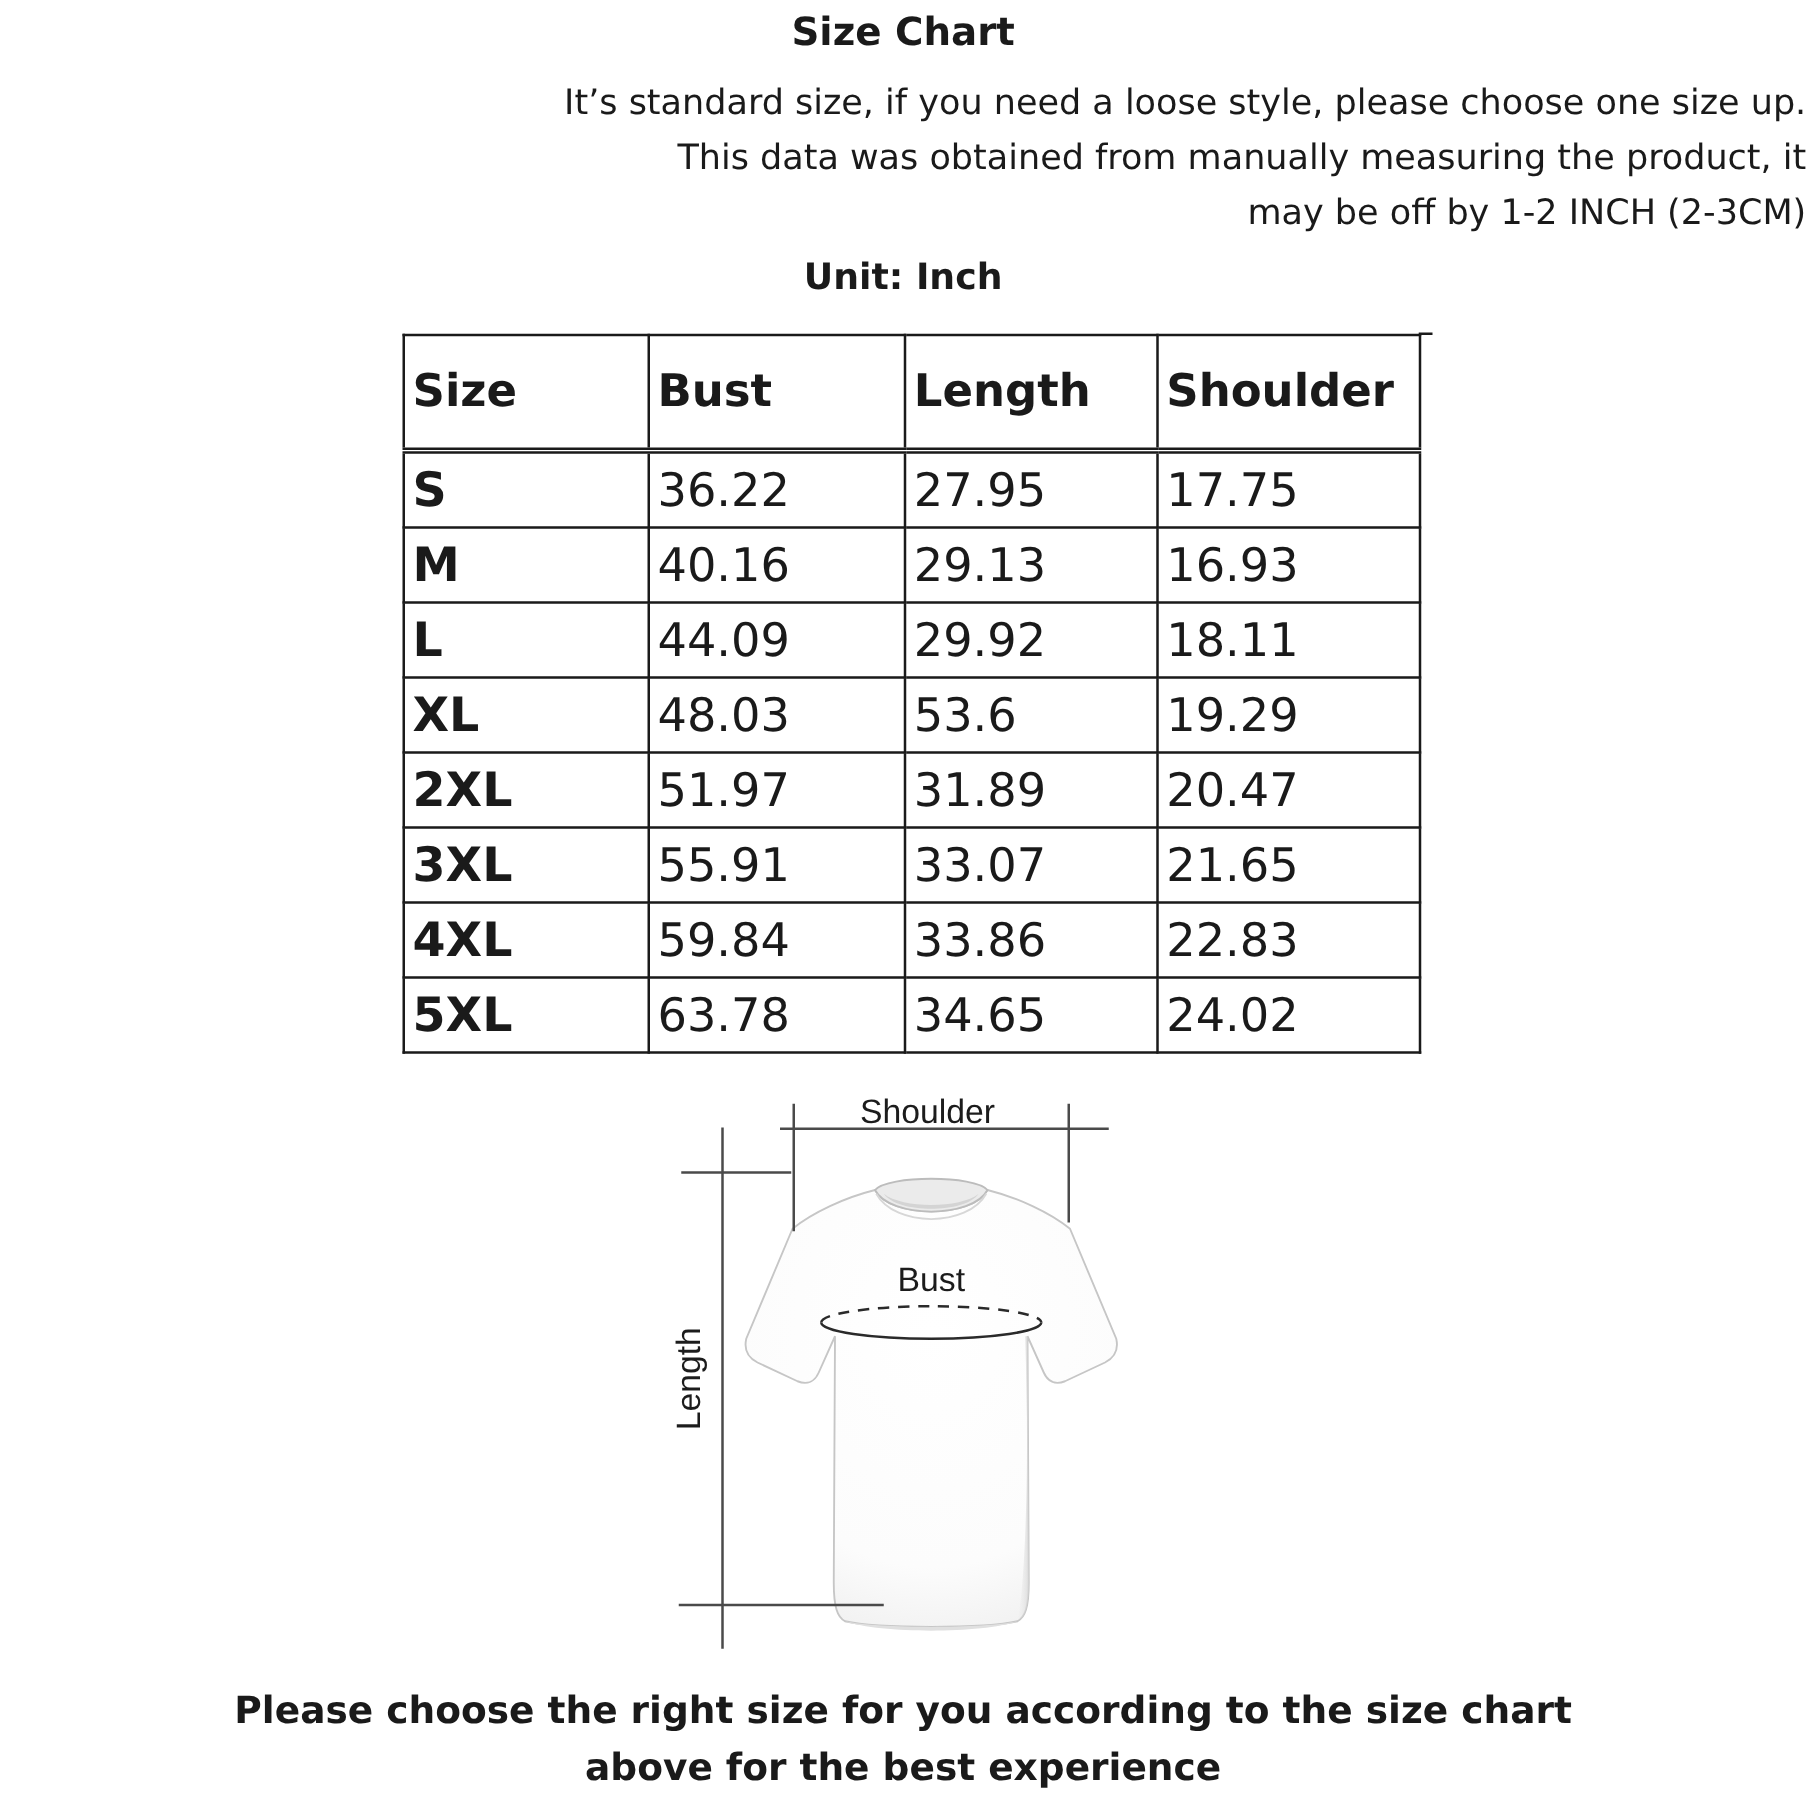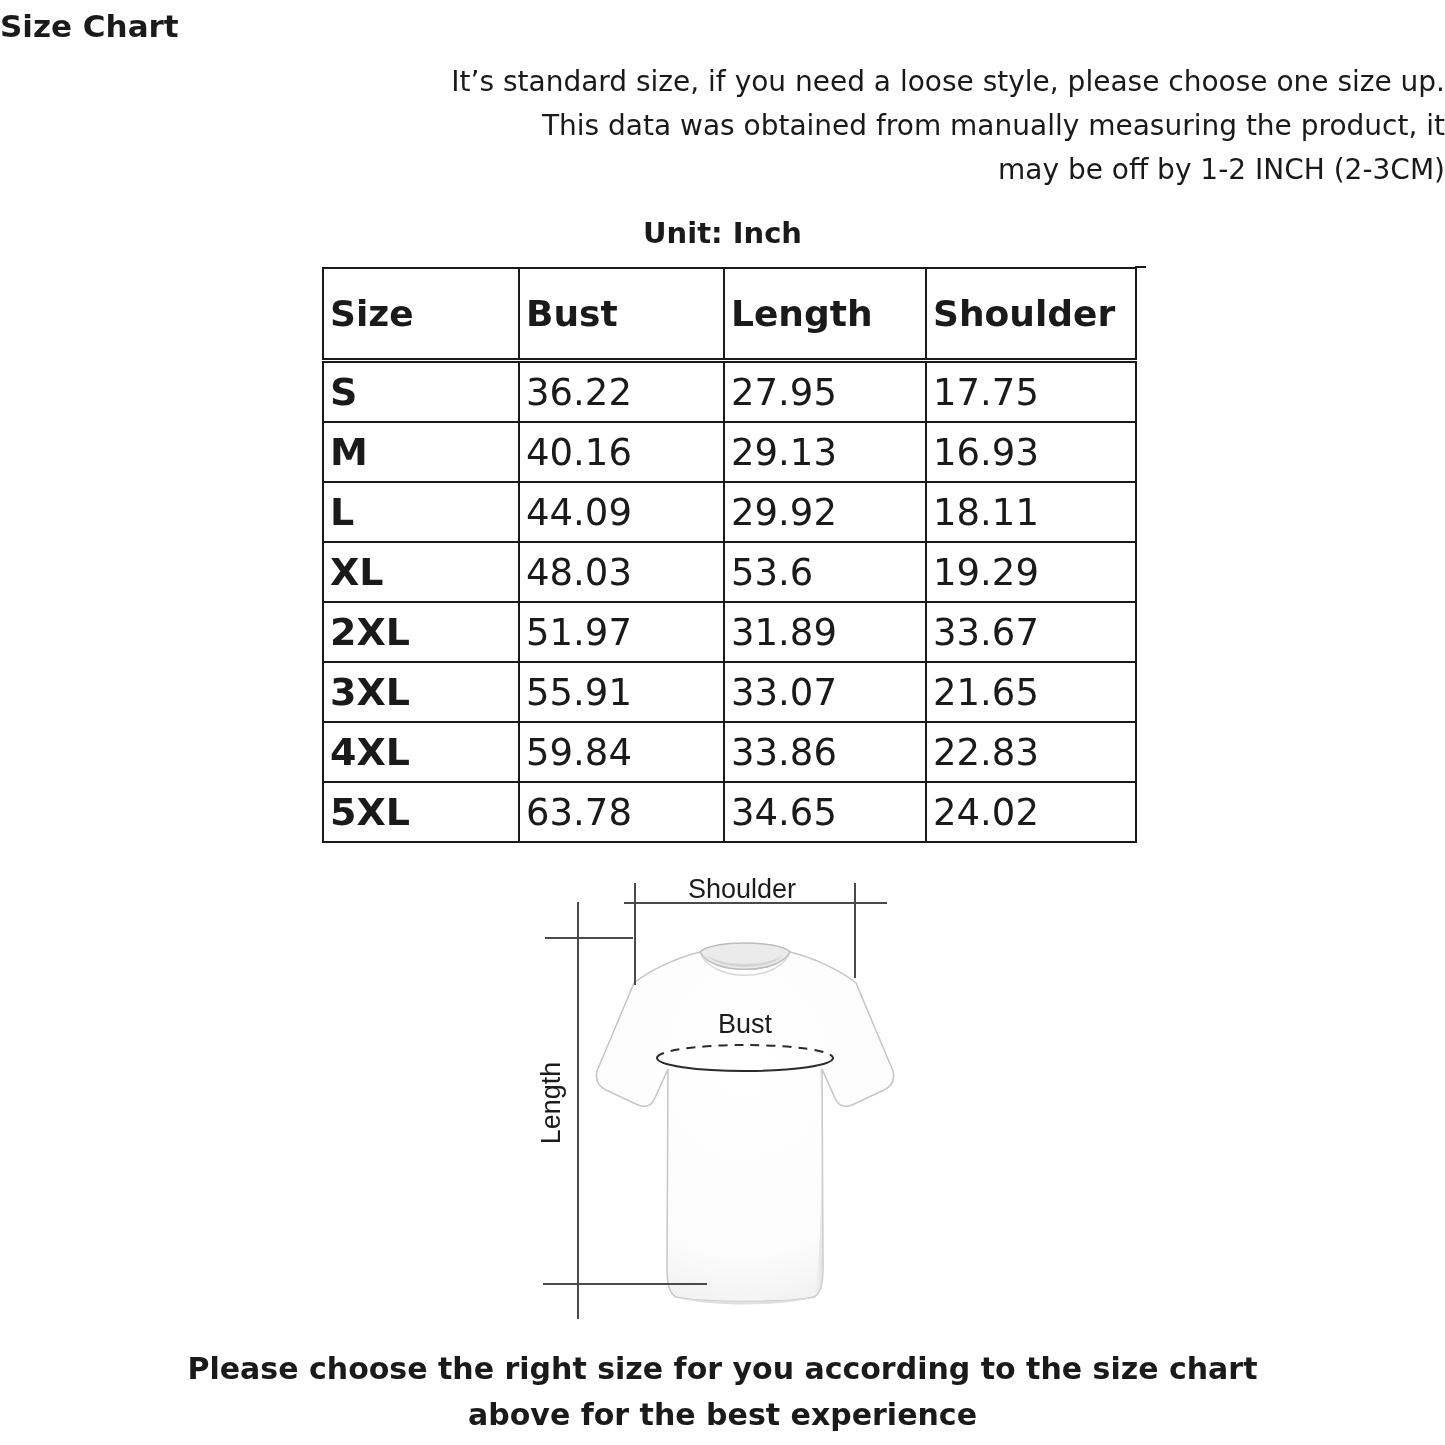--- a/index.html
+++ b/index.html
@@ -7,32 +7,32 @@
     width: 1445px; height: 1445px;
     background: #ffffff;
     color: #1a1a1a;
     font-family: "DejaVu Sans", sans-serif;
     position: relative;
     overflow: hidden;
   }
 
   .page-title {
     position: absolute; top: 8px; left: 0; width: 100%;
-    text-align: left;
+    text-align: center;
     font-size: 31px; font-weight: bold;
   }
 
   .description {
     position: absolute; top: 60px; left: 0; width: 100%;
     text-align: right;
     font-size: 28px; line-height: 44px;
   }
 
   .unit-label {
-    position: absolute; top: 216px; left: 0; width: 100%;
+    position: absolute; top: 204px; left: 0; width: 100%;
     text-align: center;
     font-size: 29px; font-weight: bold;
   }
 
   table.size-table {
     position: absolute; left: 322px; top: 267px;
     width: 813px;
     border-collapse: collapse;
     table-layout: fixed;
   }
@@ -138,21 +138,21 @@
     <tr>
       <td>XL</td>
       <td>48.03</td>
       <td>53.6</td>
       <td>19.29</td>
     </tr>
     <tr>
       <td>2XL</td>
       <td>51.97</td>
       <td>31.89</td>
-      <td>33.67</td>
+      <td>20.47</td>
     </tr>
     <tr>
       <td>3XL</td>
       <td>55.91</td>
       <td>33.07</td>
       <td>21.65</td>
     </tr>
     <tr>
       <td>4XL</td>
       <td>59.84</td>

